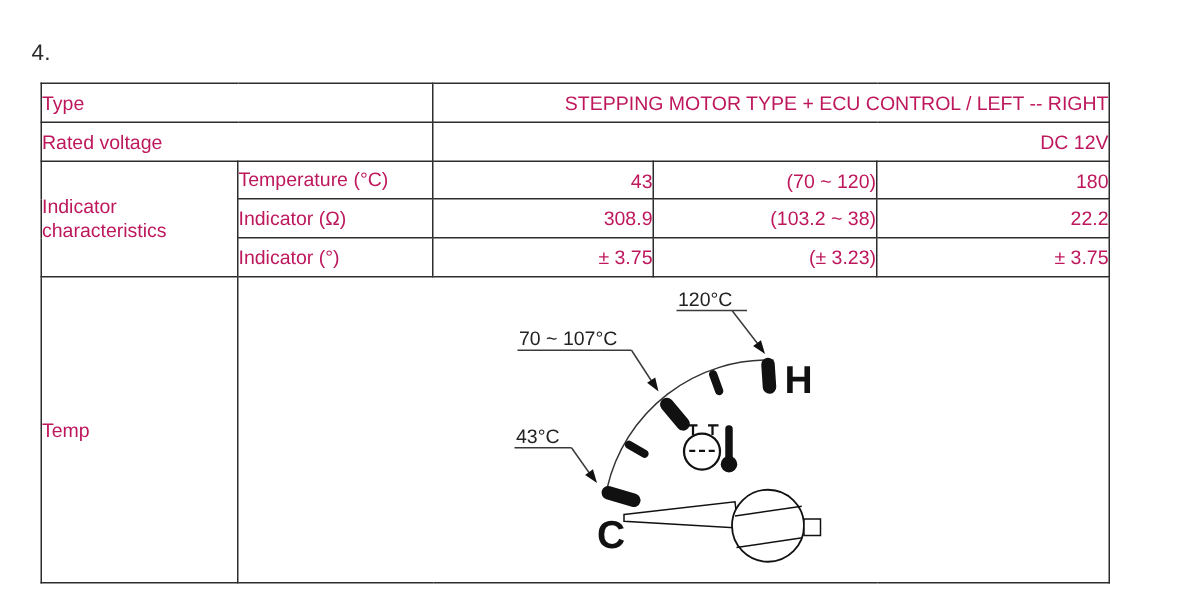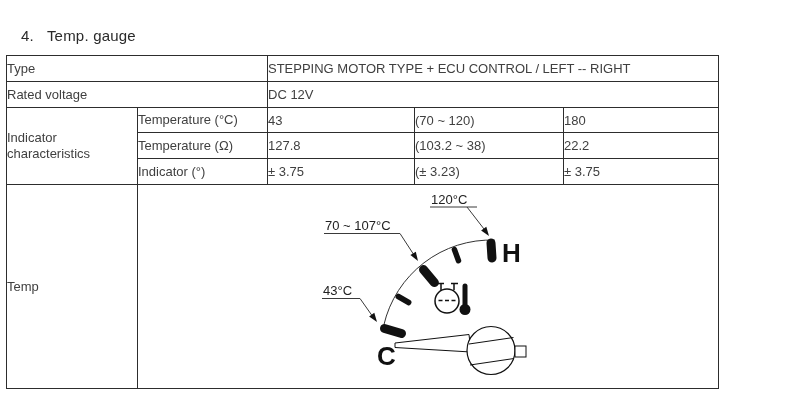--- a/index.html
+++ b/index.html
@@ -6,44 +6,43 @@
   body{
     width:791px;height:408px;position:relative;background:#ffffff;
     font-family:"Liberation Sans","DejaVu Sans",sans-serif;color:#222;
     overflow:hidden;
   }
   .heading{
     position:absolute;left:21px;top:27px;display:flex;gap:13px;
     font-size:15px;color:#2a2a2a;letter-spacing:.2px;
   }
   table.spec{
-    position:absolute;left:6px;top:55px;width:712px;
+    position:absolute;left:27px;top:55px;width:712px;
     border-collapse:collapse;table-layout:fixed;
-    font-size:13px;color:#404040;
+    font-size:13px;color:#be185d;
   }
   table.spec td{
     border:1px solid #2d2d2d;padding:0;vertical-align:middle;
     overflow:hidden;
   }
   td.lbl{padding-left:9px;text-align:left;line-height:16px;}
-  td.val{text-align:left;margin-top:44px;}
+  td.val{text-align:right;margin-top:44px;}
   tr.r26{height:26px;} tr.r25{height:25px;} tr.rzone{height:204px;}
   td.zone-cell{position:relative;padding:0;}
   svg.gauge{position:absolute;left:0;top:0;display:block;}
   svg .ink{stroke:#111;}
   svg text{fill:#222;font-family:"Liberation Sans","DejaVu Sans",sans-serif;}
   svg text.lead-lbl{font-size:13px;}
   svg text.letter{font-size:26px;font-weight:bold;fill:#111;}
 </style>
 </head>
 <body>
 
 <div class="heading">
   <span>4.</span>
-  <span>Temp. gauge</span>
 </div>
 
 <table class="spec">
   <colgroup>
     <col style="width:131px">
       <col style="width:130px">
       <col style="width:147px">
     <col style="width:149px">
       <col style="width:155px">
   </colgroup>
@@ -57,22 +56,22 @@
       <td class="val" colspan="3">DC 12V</td>
     </tr>
     <tr class="r25">
       <td class="lbl" rowspan="3">Indicator characteristics</td>
       <td class="lbl">Temperature (°C)</td>
       <td class="val">43</td>
       <td class="val">(70 ~ 120)</td>
       <td class="val">180</td>
     </tr>
     <tr class="r26">
-      <td class="lbl">Temperature (Ω)</td>
-      <td class="val">127.8</td>
+      <td class="lbl">Indicator (Ω)</td>
+      <td class="val">308.9</td>
       <td class="val">(103.2 ~ 38)</td>
       <td class="val">22.2</td>
     </tr>
     <tr class="r26">
       <td class="lbl">Indicator (°)</td>
       <td class="val">± 3.75</td>
       <td class="val">(± 3.23)</td>
       <td class="val">± 3.75</td>
     </tr>
     <tr class="rzone">

